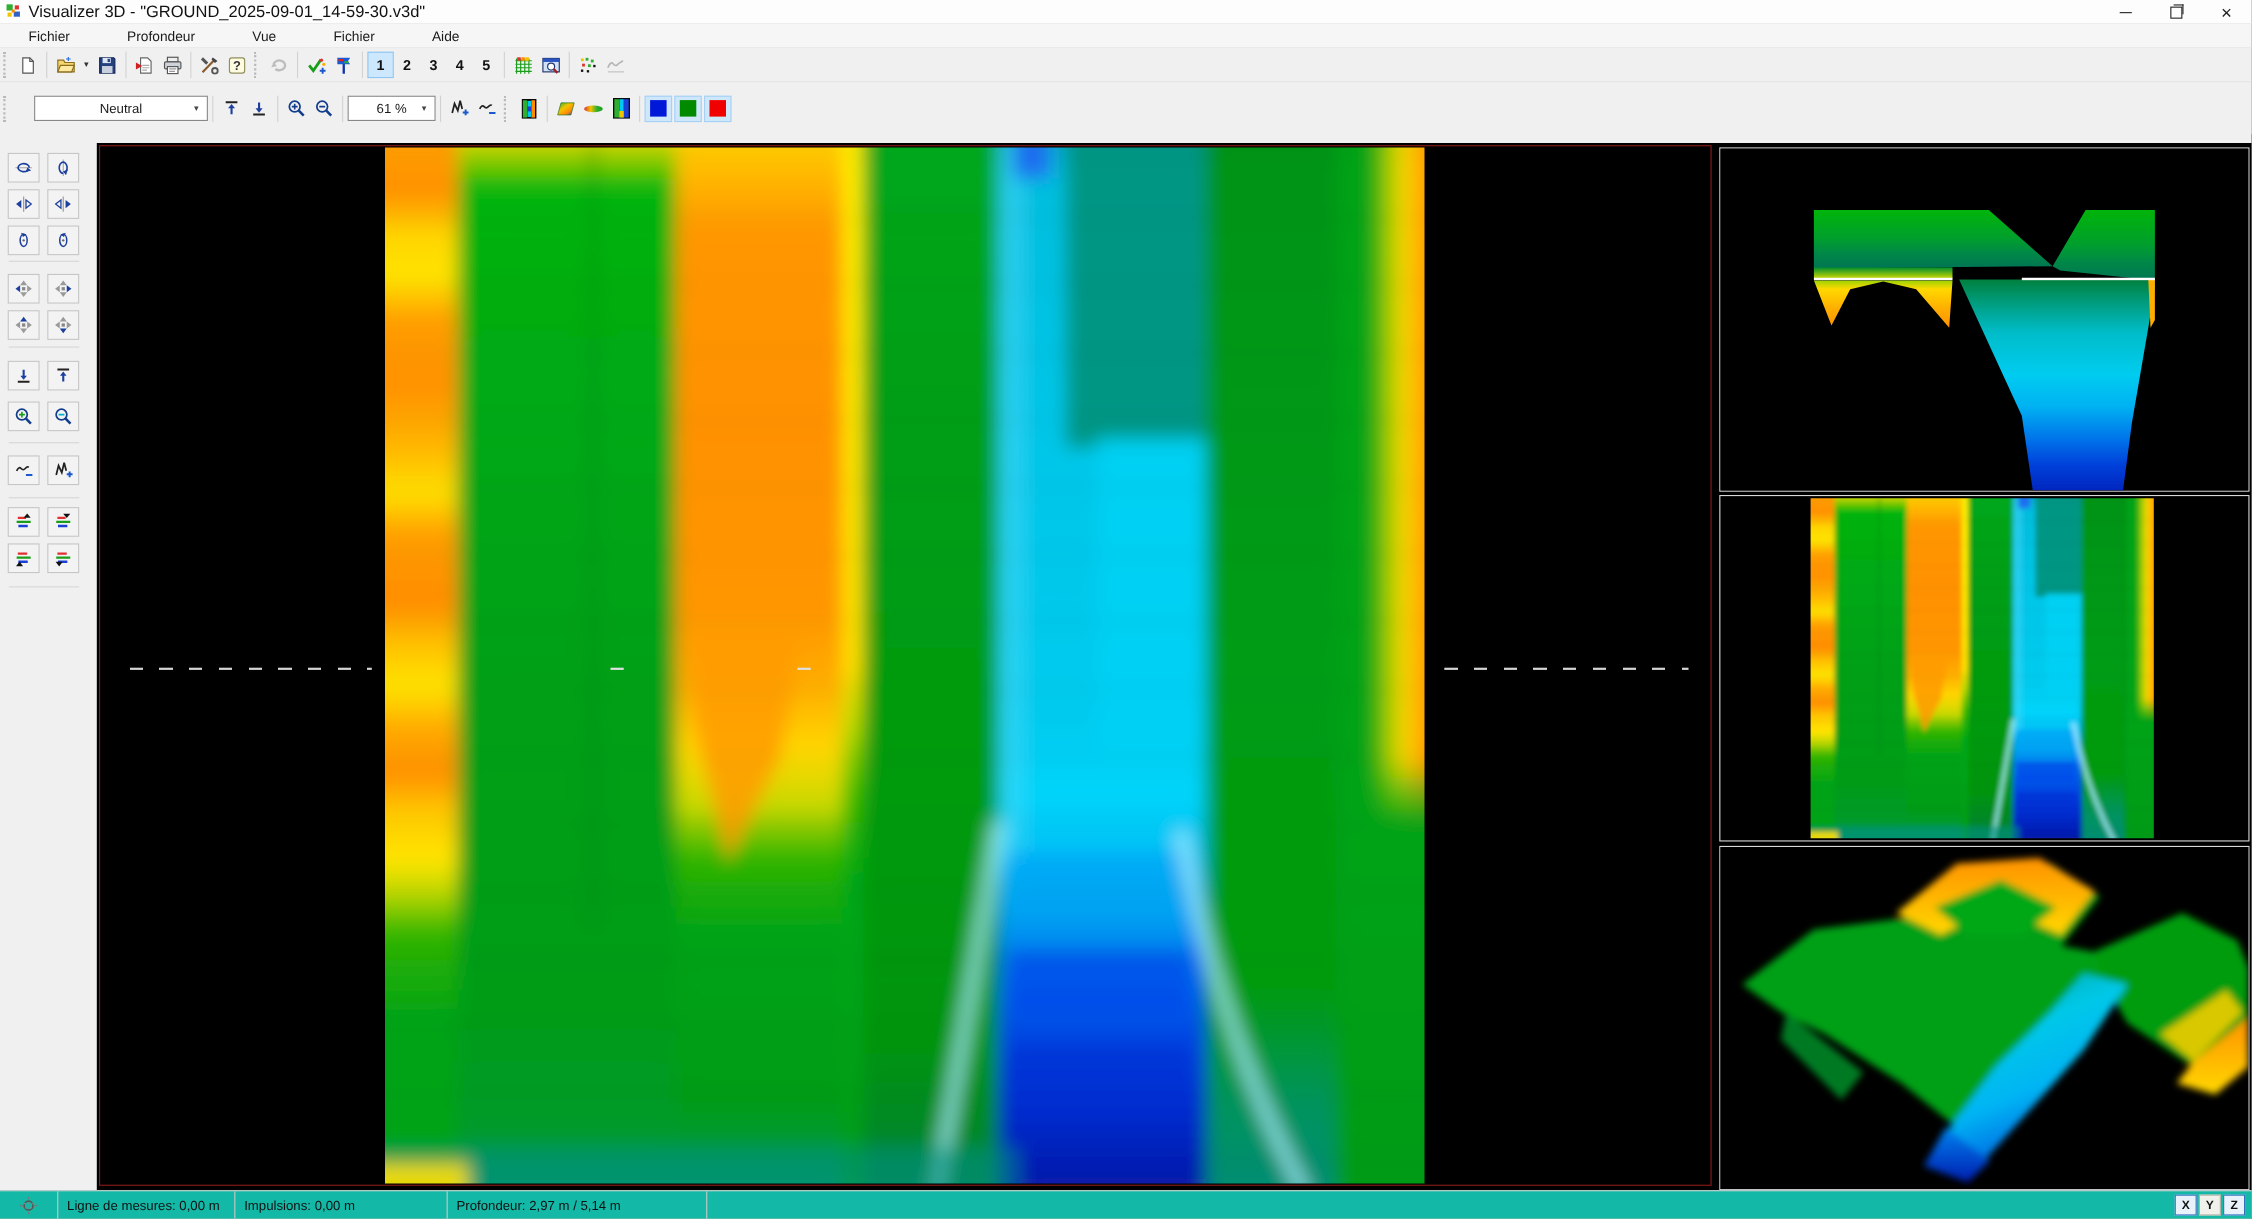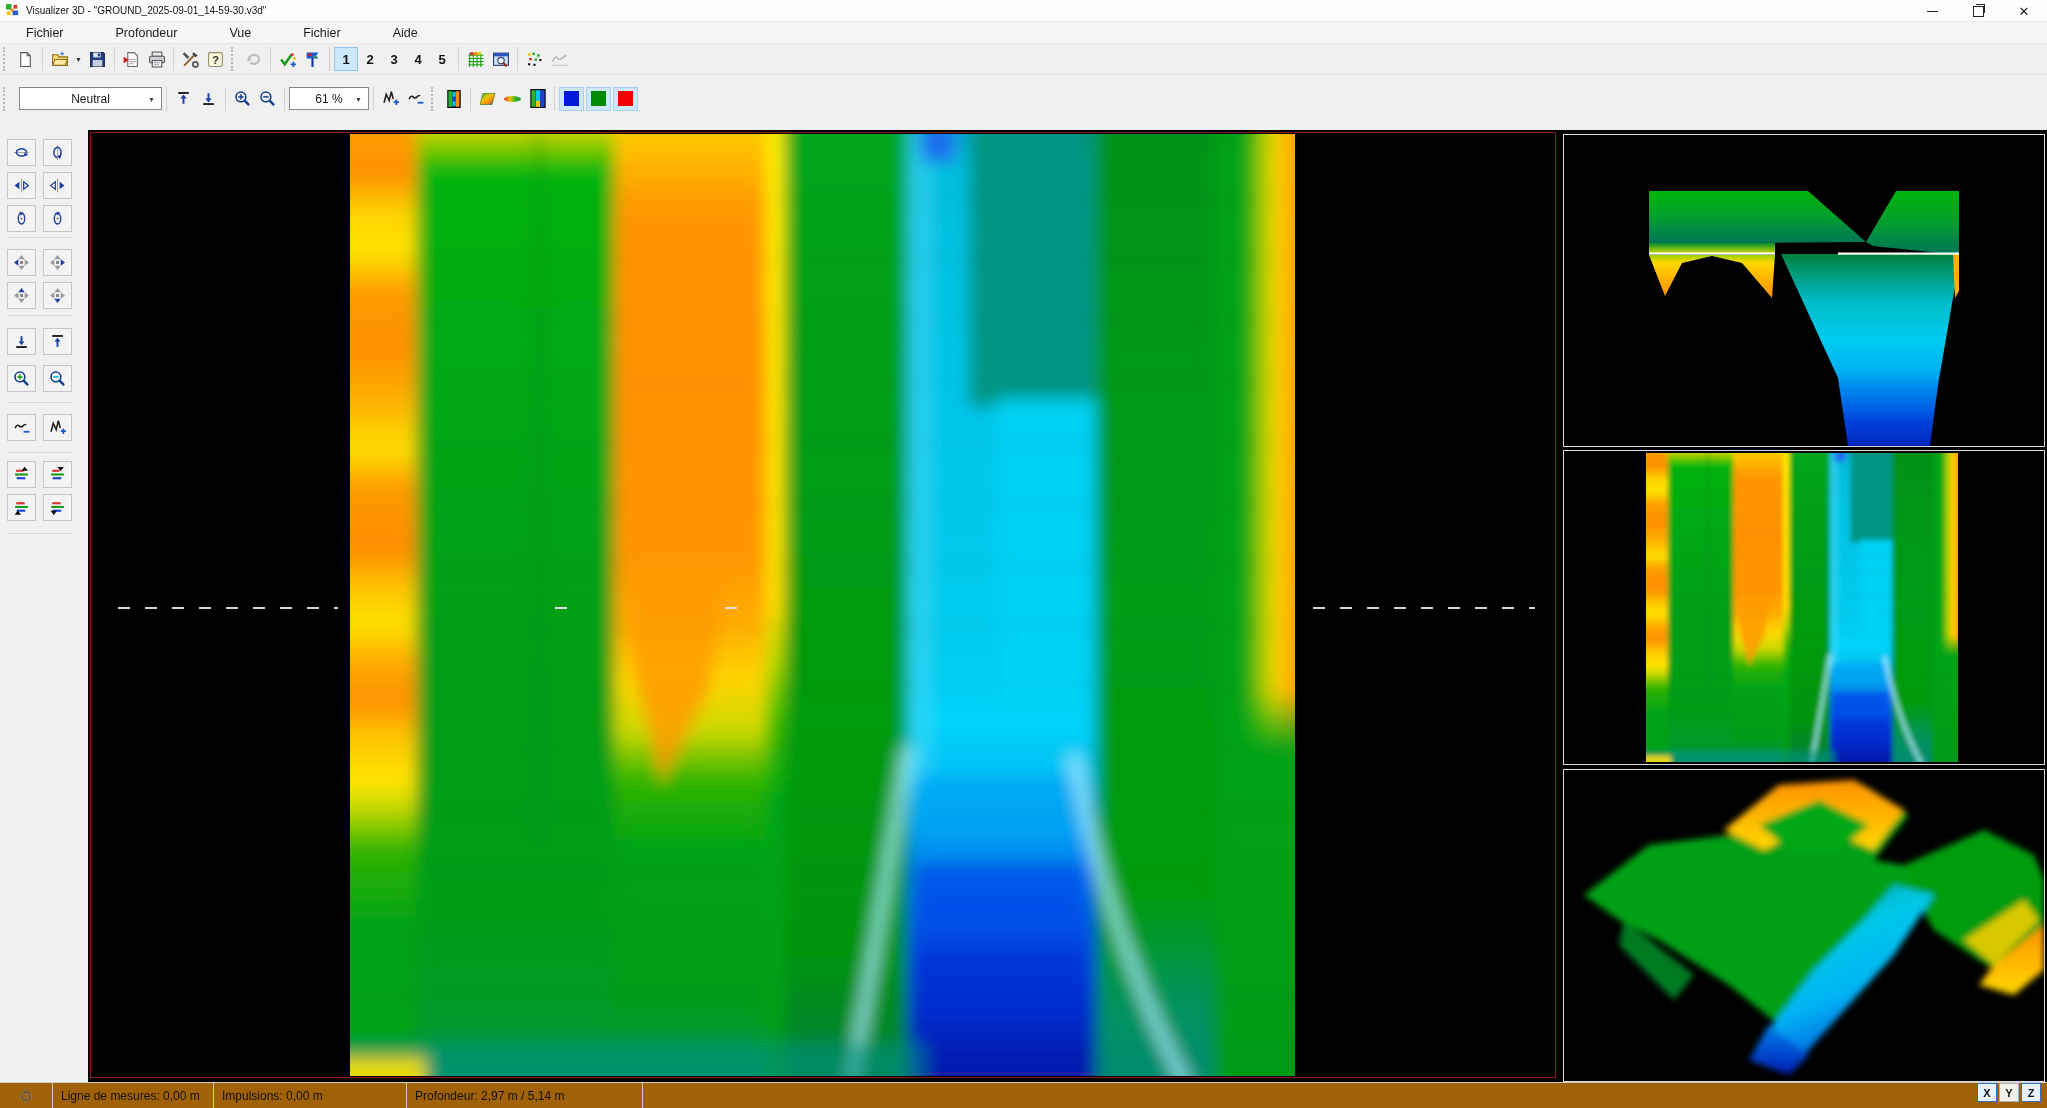--- a/index.html
+++ b/index.html
@@ -4,60 +4,60 @@
 <style>
   html,body{margin:0;padding:0}
   body{
     width:2047px;height:1108px;position:relative;overflow:hidden;
     background:#f0f0f0;font-family:"Liberation Sans",sans-serif;font-size:12px;color:#1a1a1a;
     -webkit-font-smoothing:antialiased;
   }
   
   .titlebar{position:absolute;left:0;top:0;width:100%;height:22px;background:#fdfdfd;display:flex;align-items:center;border-bottom:1px solid #ececec;box-sizing:border-box}
   .titlebar .logo{margin:0 6px 0 5px;width:15px;height:15px;flex:0 0 auto}
-  .title-text{font-size:10px;color:#111;white-space:nowrap}
+  .title-text{font-size:15px;color:#111;white-space:nowrap}
   .win-controls{position:absolute;right:0;top:0;height:22px;display:flex}
   .wbtn{width:46px;height:22px;display:flex;align-items:center;justify-content:center;color:#222}
   .glyph-min{width:11px;height:1px;background:#222}
   .glyph-restore{width:9px;height:9px;border:1px solid #222;position:relative;background:#fdfdfd}
   .glyph-restore:before{content:"";position:absolute;left:2px;top:-3px;width:8px;height:8px;border:1px solid #222;border-bottom:none;border-left:none}
   .glyph-close{font-size:13px;line-height:13px}
   
   .menubar{position:absolute;left:0;top:22px;width:100%;height:22px;background:#f6f6f6;display:flex;align-items:center;border-bottom:1px solid #e6e6e6;box-sizing:border-box}
   .menu-item{padding:0 26px;height:22px;display:flex;align-items:center;font-size:12.5px}
   
   .tb-row1{position:absolute;left:0;top:44px;width:100%;height:31px;background:#f0f0f0;display:flex;align-items:center;border-bottom:1px solid #e2e2e2;box-sizing:border-box}
   .tb-row2{position:absolute;left:0;top:75px;width:100%;height:47px;background:#f0f0f0;display:flex;align-items:center;box-sizing:border-box}
   .tbtn{width:25px;height:25px;display:flex;align-items:center;justify-content:center;flex:0 0 auto}
   .tbtn.num{width:24px;height:24px;font-size:13px;font-weight:600;color:#111}
   .tbtn.num.active{background:#cde8fc;border:1px solid #8fc6f2;box-sizing:border-box}
   .sep{width:1px;height:24px;background:#d2d2d2;margin:0 4px;flex:0 0 aupx}
   .grip{width:4px;height:24px;border-left:2px dotted #b9b9b9;margin:0 4px 0 3px;flex:0 0 auto}
   .caret-btn{width:13px;height:25px;display:flex;align-items:center;justify-content:center;font-size:7px;color:#333}
   .combobox{height:23px;background:#fff;border:1px solid #888;box-sizing:border-box;display:flex;align-items:center;justify-content:center;position:relative;flex:0 0 auto}
   .combobox .cbx-caret{position:absolute;right:6px;top:8px;font-size:7px;color:#444}
-  .cb-filter{width:143px;margin-left:6px}
+  .cb-filter{width:158px;margin-left:18px}
   .cb-zoom{width:80px}
   .chanbtn{width:25px;height:24px;background:#cfe7fb;border:1px solid #a6d1f5;box-sizing:border-box;display:flex;align-items:center;justify-content:center;margin-right:2px;flex:0 0 auto}
   .chanbtn .sq{width:15px;height:15px}
   
   .sidebar{position:absolute;left:0;top:130px;width:88px;height:952px;background:#f0f0f0}
   .sb{position:absolute;width:29px;height:27px;background:#f3f3f3;border:1px solid #c6c6c6;box-sizing:border-box;display:flex;align-items:center;justify-content:center}
   .sb-sep{position:absolute;left:8px;width:64px;height:1px;background:#d6d6d6}
   
   .content{position:absolute;left:88px;top:130px;width:1959px;height:952px;background:#000}
   .mainview{position:absolute;left:2px;top:2px;width:1466px;height:946px;border:1px solid #8d1a1a;background:#000;box-sizing:border-box}
   .hm-main{position:absolute;left:259px;top:1px;width:945px;height:942px}
   .dash{position:absolute;height:2px;background:repeating-linear-gradient(90deg,#d4d4d4 0 12px,transparent 12px 27px)}
   .dash-frag{position:absolute;height:2px;background:#e0e0e0}
   .panel{position:absolute;left:1475px;width:480px;background:#000;border:1px solid #d9d9d9;box-sizing:content-box}
   .panel svg{display:block}
   .p2-inner{position:absolute;left:82px;top:2px;width:312px;height:309px}
   
-  .statusbar{position:absolute;left:0;top:1082px;width:100%;height:26px;background:#a16207;border-top:1px solid #cfcfcf;box-sizing:border-box;display:flex;}
+  .statusbar{position:absolute;left:0;top:1082px;width:100%;height:26px;background:#14b8a6;border-top:1px solid #cfcfcf;box-sizing:border-box;display:flex;align-items:center}
   .st-cell{height:100%;display:flex;align-items:center;border-right:1px solid #c9c9c9;box-sizing:border-box;padding-left:8px;font-size:12px;color:#111}
   .st-icon-cell{width:53px;justify-content:center;padding-left:0}
   .st-c1{width:161px}.st-c2{width:193px}.st-c3{width:236px}
   .st-fill{flex:1;height:100%}
   .axis{width:20px;height:19px;border:1px solid #2e6fc0;background:#e9f2fb;font-weight:bold;font-size:11px;display:flex;align-items:center;justify-content:center;color:#111;margin-right:2px;box-sizing:border-box}
   .axis.off{border-color:#b0b0a6;background:#f1f1ec}
   .axis-wrap{display:flex;margin-right:4px}
 </style>
 </head>
 <body>

